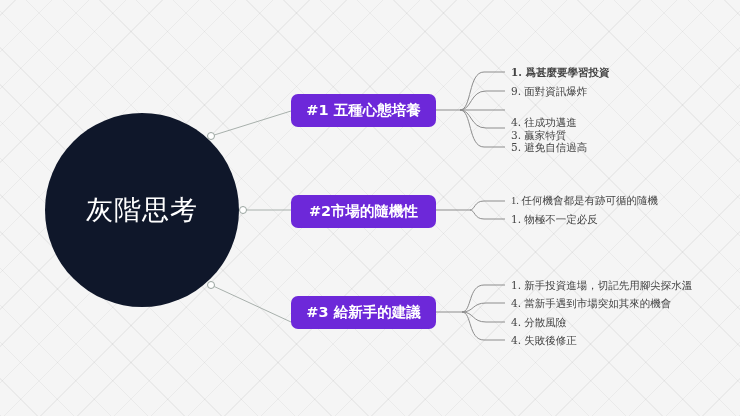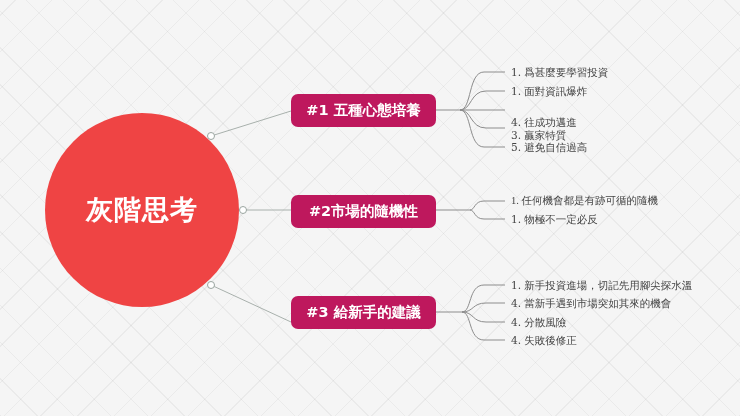--- a/index.html
+++ b/index.html
@@ -8,27 +8,27 @@
     background-color:#f5f5f5;
     background-image:
       repeating-linear-gradient(45deg, rgba(0,0,0,0.045) 0 1px, transparent 1px 26px),
       repeating-linear-gradient(-45deg, rgba(0,0,0,0.045) 0 1px, transparent 1px 26px);
     font-family: "DejaVu Sans", "Liberation Sans", sans-serif;
   }
   .canvas { position:absolute; left:0; top:0; width:740px; height:416px; }
   svg.lines { position:absolute; left:0; top:0; width:740px; height:416px; }
   .center-node {
     position:absolute; left:45px; top:113px; width:194px; height:194px;
-    border-radius:50%; background:#ef4444;
+    border-radius:50%; background:#0f172a;
     display:flex; align-items:center; justify-content:center;
-    color:#fff; font-weight:bold; font-size:27px; letter-spacing:1px;
+    color:#fff; font-weight:normal; font-size:27px; letter-spacing:1px;
   }
   .topic {
     position:absolute; width:145px; height:33px; border-radius:7px;
-    background:#be185d; color:#fff; font-weight:bold; font-size:14.5px;
+    background:#6d28d9; color:#fff; font-weight:bold; font-size:14.5px;
     display:flex; align-items:center; justify-content:center;
     box-sizing:border-box;
   }
   .leaf {
     position:absolute; font-family:"DejaVu Serif","Liberation Serif",serif;
     font-size:10.5px; color:#444; white-space:nowrap; line-height:14px;
   }
   .dot {
     position:absolute; width:8px; height:8px; border-radius:50%;
     background:#fff; border:1px solid #9aa5a0; box-sizing:border-box;
@@ -77,22 +77,22 @@
   <div class="topic" style="left:291px;top:94px;">
     <span>#1 五種心態培養</span>
   </div>
   <div class="topic" style="left:291px;top:195px;">
     <span>#2市場的隨機性</span>
   </div>
   <div class="topic" style="left:291px;top:296px;">
     <span>#3 給新手的建議</span>
   </div>
 
-  <div class="leaf" style="left:511px;top:65px;">1. 爲甚麼要學習投資</div>
-  <div class="leaf" style="left:511px;top:84px;">1. 面對資訊爆炸</div>
+  <div class="leaf" style="left:511px;top:65px;font-weight:bold;">1. 爲甚麼要學習投資</div>
+  <div class="leaf" style="left:511px;top:84px;">9. 面對資訊爆炸</div>
   <div class="leaf" style="left:511px;top:103px;margin-top:25px;">3. 贏家特質</div>
   <div class="leaf" style="left:511px;top:115px;">4. 往成功邁進</div>
   <div class="leaf" style="left:511px;top:140px;">5. 避免自信過高</div>
 
   <div class="leaf" style="left:511px;top:194px;font-family:Liberation Serif, serif;">1. 任何機會都是有跡可循的隨機</div>
   <div class="leaf" style="left:511px;top:212px;">1. 物極不一定必反</div>
 
   <div class="leaf" style="left:511px;top:278px;">1. 新手投資進場，切記先用腳尖探水溫</div>
   <div class="leaf" style="left:511px;top:296px;">4. 當新手遇到市場突如其來的機會</div>
   <div class="leaf" style="left:511px;top:315px;">4. 分散風險</div>

